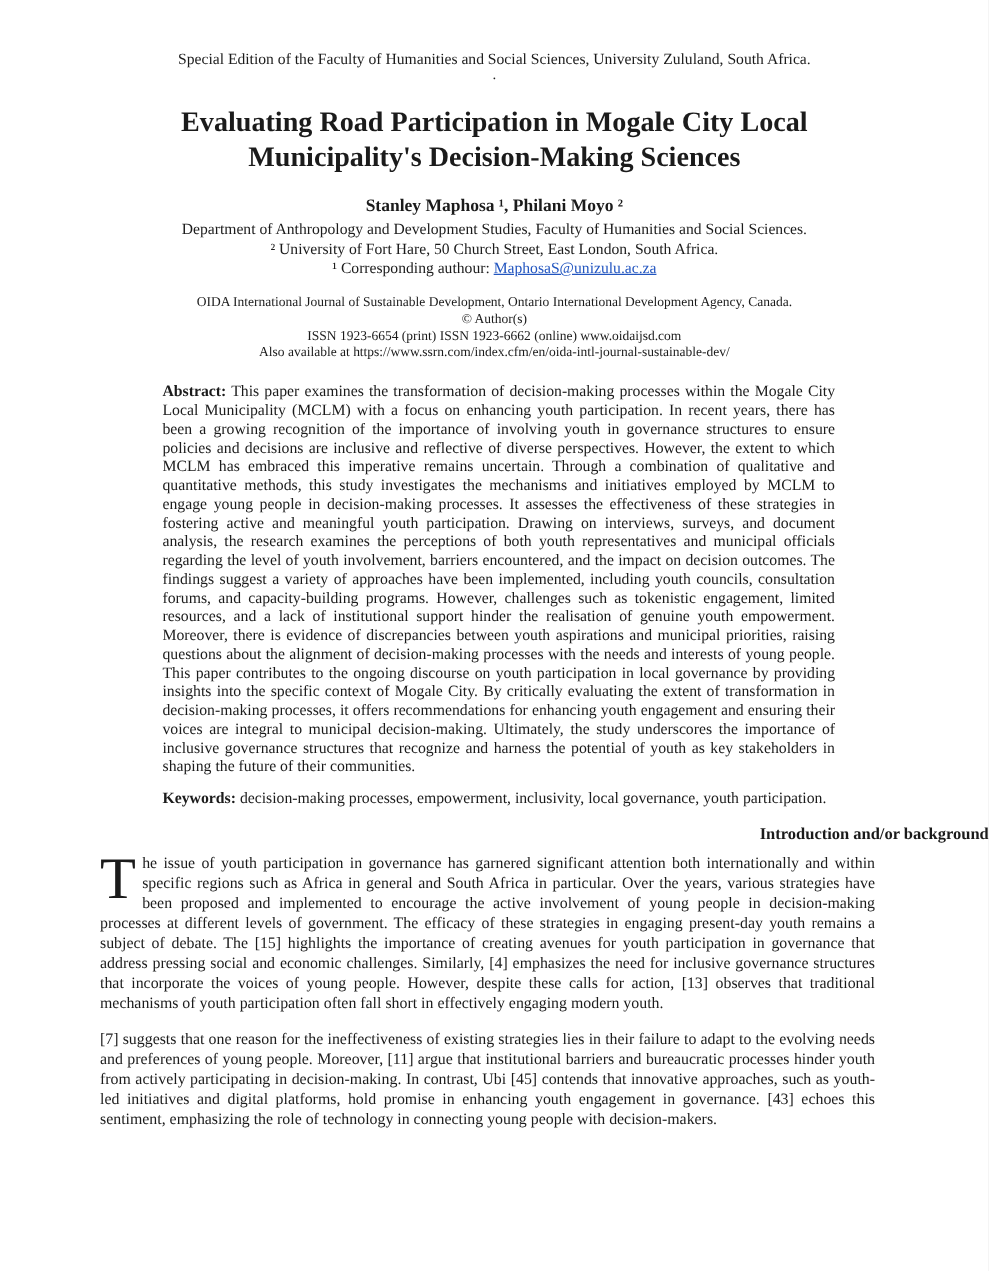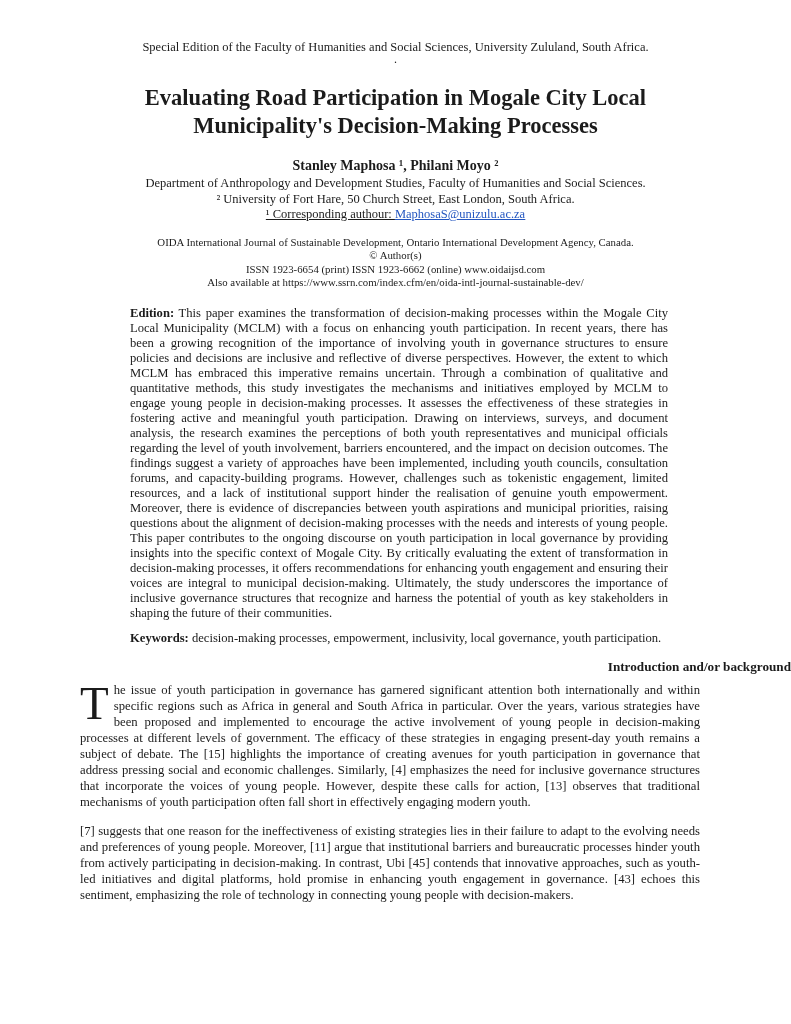--- a/index.html
+++ b/index.html
@@ -40,21 +40,20 @@
   }
   .affiliations {
     margin-top: 2px;
     font-size: 12.5px;
     line-height: 15.5px;
     text-align: center;
   }
   .corresponding {
     font-size: 12.5px;
     line-height: 15.5px;
-    text-decoration: underline;
   }
   a.link, .link {
     color: #2356c0;
     text-decoration: underline;
     cursor: pointer;
   }
   .imprint {
     margin-top: 13px;
     font-size: 10.8px;
     line-height: 13.5px;
@@ -97,42 +96,42 @@
 <body>
 
 <div class="page">
 
   <div class="header-line center">Special Edition of the Faculty of Humanities and Social Sciences, University Zululand, South Africa.</div>
 
   <div class="header-dot center">.</div>
 
   <div class="paper-title center">
     <div>Evaluating Road Participation in Mogale City Local</div>
-    <div>Municipality's Decision-Making Processes</div>
+    <div>Municipality's Decision-Making Sciences</div>
   </div>
 
   <div class="authors center">Stanley Maphosa ¹, Philani Moyo ²</div>
 
   <div class="affiliations center">
     <div>Department of Anthropology and Development Studies, Faculty of Humanities and Social Sciences.</div>
     <div>² University of Fort Hare, 50 Church Street, East London, South Africa.</div>
     <div class="corresponding">
       <span>¹ Corresponding authour: </span><a class="link">MaphosaS@unizulu.ac.za</a>
     </div>
   </div>
 
   <div class="imprint center">
     <div>OIDA International Journal of Sustainable Development, Ontario International Development Agency, Canada.</div>
     <div>© Author(s)</div>
     <div>ISSN 1923-6654 (print) ISSN 1923-6662 (online) www.oidaijsd.com</div>
     <div>Also available at https://www.ssrn.com/index.cfm/en/oida-intl-journal-sustainable-dev/</div>
   </div>
 
   <div class="abstract">
-    <span class="bold">Edition:</span>
+    <span class="bold">Abstract:</span>
     <span>This paper examines the transformation of decision-making processes within the Mogale City Local Municipality (MCLM) with a focus on enhancing youth participation. In recent years, there has been a growing recognition of the importance of involving youth in governance structures to ensure policies and decisions are inclusive and reflective of diverse perspectives. However, the extent to which MCLM has embraced this imperative remains uncertain. Through a combination of qualitative and quantitative methods, this study investigates the mechanisms and initiatives employed by MCLM to engage young people in decision-making processes. It assesses the effectiveness of these strategies in fostering active and meaningful youth participation. Drawing on interviews, surveys, and document analysis, the research examines the perceptions of both youth representatives and municipal officials regarding the level of youth involvement, barriers encountered, and the impact on decision outcomes. The findings suggest a variety of approaches have been implemented, including youth councils, consultation forums, and capacity-building programs. However, challenges such as tokenistic engagement, limited resources, and a lack of institutional support hinder the realisation of genuine youth empowerment. Moreover, there is evidence of discrepancies between youth aspirations and municipal priorities, raising questions about the alignment of decision-making processes with the needs and interests of young people. This paper contributes to the ongoing discourse on youth participation in local governance by providing insights into the specific context of Mogale City. By critically evaluating the extent of transformation in decision-making processes, it offers recommendations for enhancing youth engagement and ensuring their voices are integral to municipal decision-making. Ultimately, the study underscores the importance of inclusive governance structures that recognize and harness the potential of youth as key stakeholders in shaping the future of their communities.</span>
   </div>
 
   <div class="keywords">
     <span class="bold">Keywords:</span>
     <span>decision-making processes, empowerment, inclusivity, local governance, youth participation.</span>
   </div>
 
   <div class="section-heading center">Introduction and/or background</div>
 

